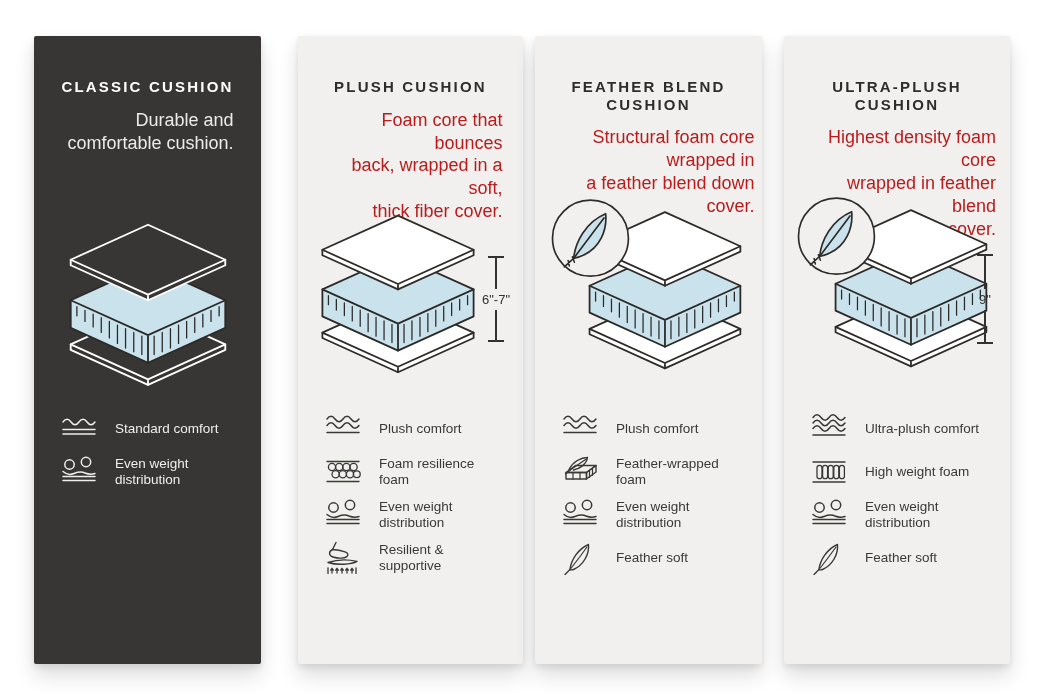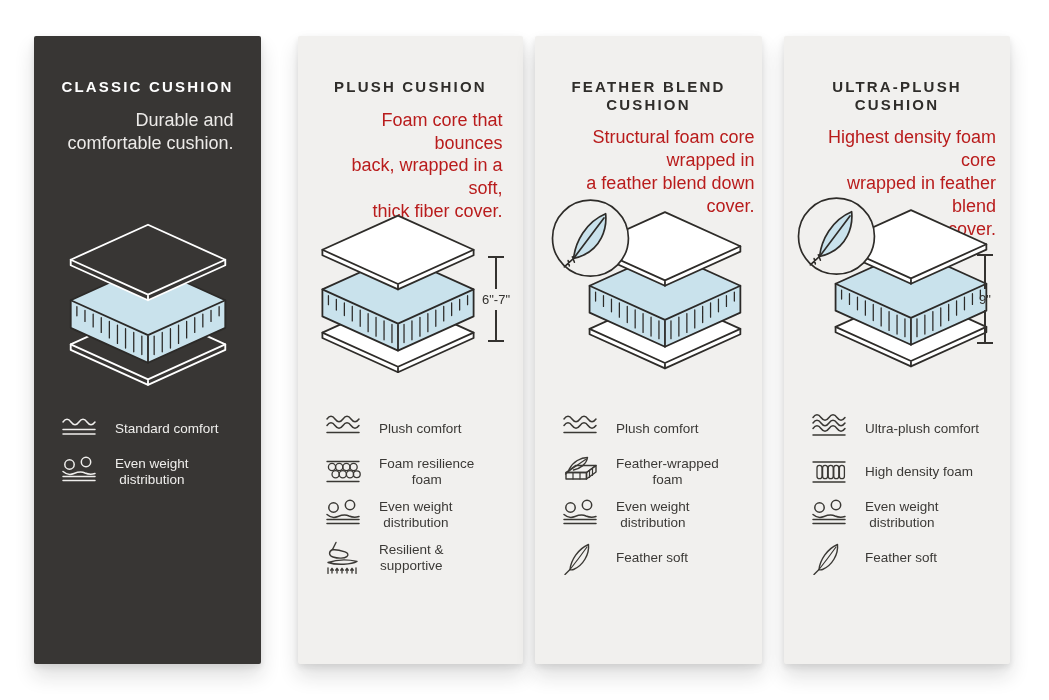--- a/index.html
+++ b/index.html
@@ -37,21 +37,21 @@
   .card-4 .illus{top:158px;justify-content:flex-start;padding-left:10px;}
 
   .dim{position:absolute;width:56px;display:flex;flex-direction:column;align-items:center;color:#34322f;}
   .card-2 .dim{left:170px;top:220px;height:86px;}
   .card-4 .dim{left:173px;top:218px;height:90px;}
   .dim-cap{width:16px;height:2px;background:currentColor;flex:0 0 auto;}
   .dim-seg{width:1.6px;flex:1 1 auto;background:currentColor;}
   .dim-label{font-size:13px;line-height:1;margin:4px 0;white-space:nowrap;}
 
   .features{position:absolute;top:376px;left:25px;right:5px;}
-  .feature{display:flex;align-items:center;margin-bottom:9px;min-height:34px;text-align:center;}
+  .feature{display:flex;align-items:center;margin-bottom:9px;min-height:34px;}
   .f-icon{width:40px;height:34px;flex:0 0 40px;margin-right:16px;color:var(--icon,#3a3834);}
   .f-icon svg{width:100%;height:100%;display:block;}
   .f-label{font-size:13.5px;line-height:1.22;white-space:pre-line;}
   .hidden-defs{position:absolute;width:0;height:0;overflow:hidden;}
 </style>
 </head>
 <body>
 
 <svg class="hidden-defs" aria-hidden="true">
   <defs>
@@ -293,21 +293,21 @@
           <span class="f-icon">
             <svg viewBox="0 0 40 34" fill="none" stroke="currentColor" stroke-width="1.3" stroke-linecap="round" stroke-linejoin="round">
               <path d="M4,7 h32 M4,27 h32"></path>
               <rect x="8" y="10.3" width="5" height="13.4" rx="2.5"></rect>
               <rect x="13.6" y="10.3" width="5" height="13.4" rx="2.5"></rect>
               <rect x="19.2" y="10.3" width="5" height="13.4" rx="2.5"></rect>
               <rect x="24.8" y="10.3" width="5" height="13.4" rx="2.5"></rect>
               <rect x="30.4" y="10.3" width="5" height="13.4" rx="2.5"></rect>
             </svg>
           </span>
-          <span class="f-label">High density foam</span>
+          <span class="f-label">High weight foam</span>
         </div>
         <div class="feature">
           <span class="f-icon">
             <svg viewBox="0 0 40 34" fill="none" stroke="currentColor" stroke-width="1.5" stroke-linecap="round" stroke-linejoin="round">
               <circle cx="10.5" cy="9.5" r="4.7"></circle>
               <circle cx="27" cy="7" r="4.7"></circle>
               <path d="M4,16.5 q5,4.5 11,2 q6.5,-2.5 11,-0.5 q5,2 10,0.5"></path>
               <path d="M4,21.5 h32 M4,25.5 h32"></path>
             </svg>
           </span>

